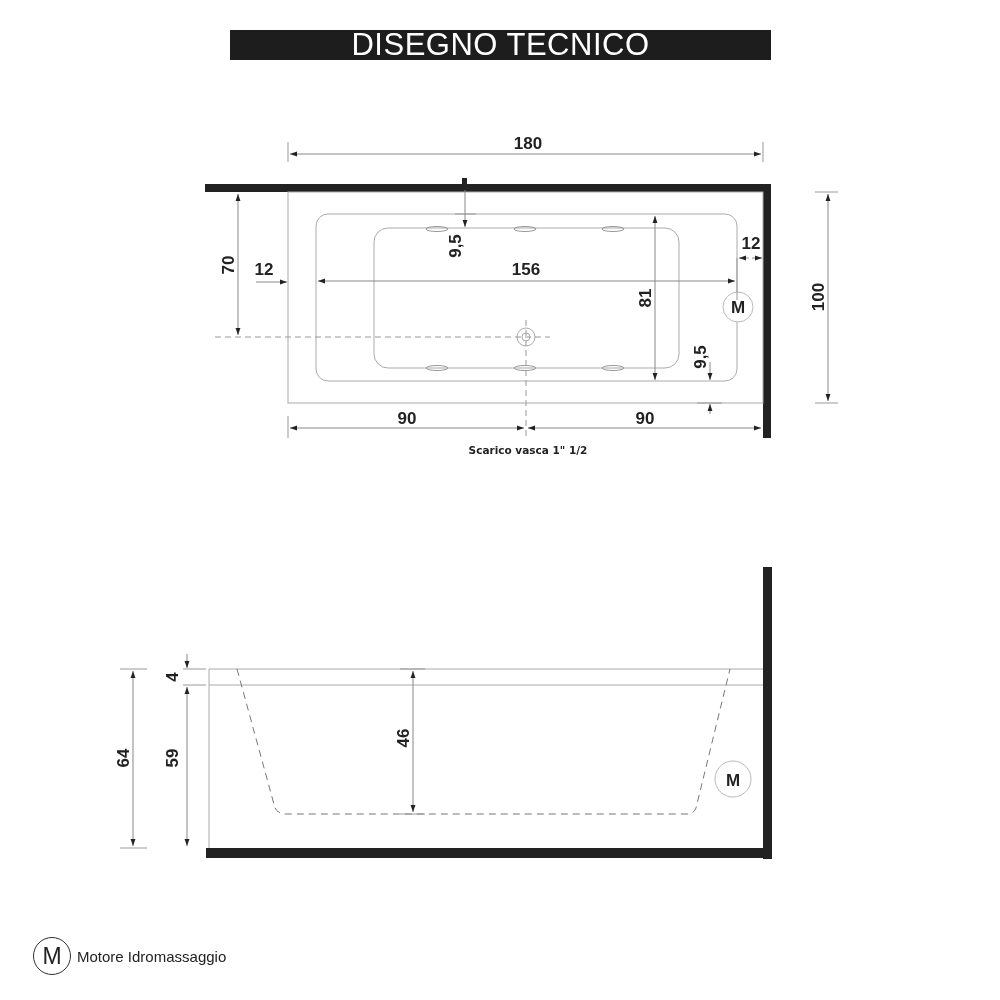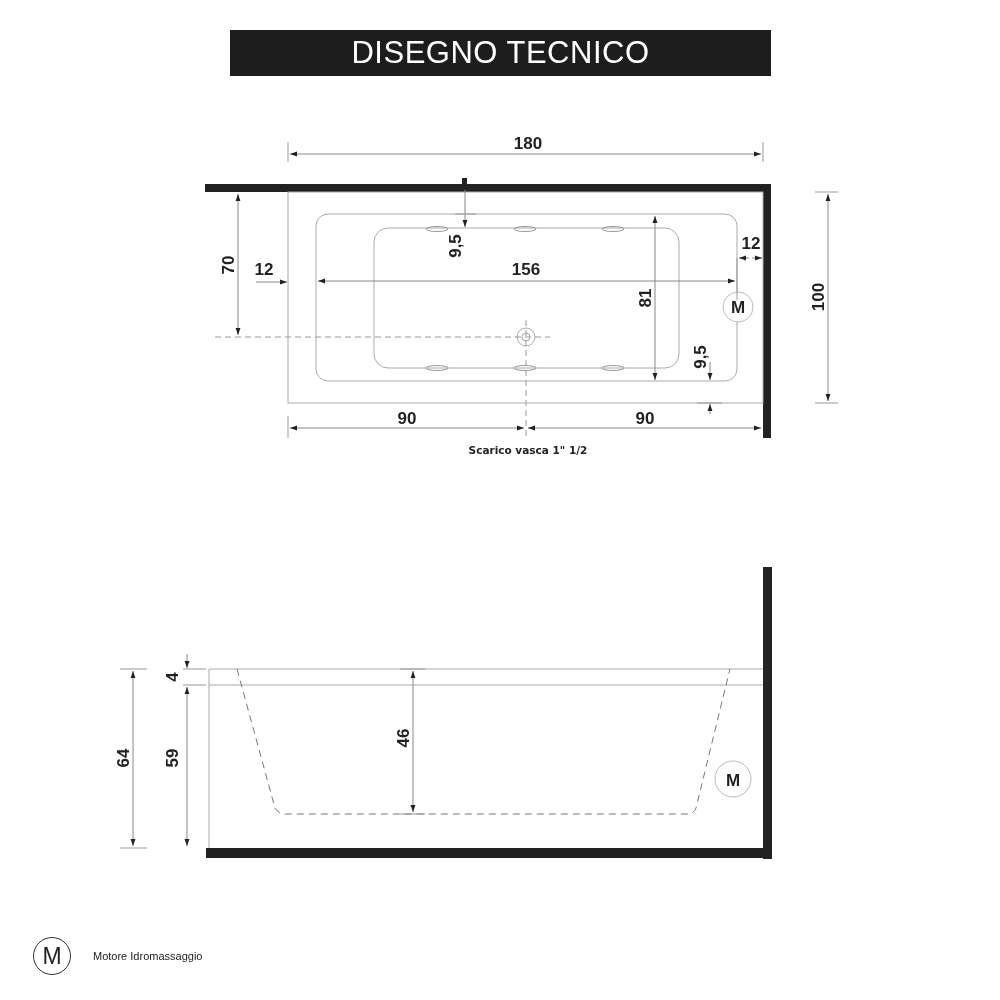--- a/index.html
+++ b/index.html
@@ -1,27 +1,27 @@
 <!DOCTYPE html>
 <html><head>
   <meta charset="utf-8">
   <style>
     html, body { margin: 0; padding: 0; background: #ffffff; }
     body { width: 1000px; height: 1000px; position: relative; overflow: hidden;
            font-family: "Liberation Sans", sans-serif; }
-    .title-bar { position: absolute; left: 230px; top: 30px; width: 541px; height: 46px;
+    .title-bar { position: absolute; left: 230px; top: 30px; width: 541px; height: 30px;
                  background: #1d1d1d; color: #ffffff; display: flex; align-items: center;
                  justify-content: center; font-size: 31px; letter-spacing: 0.5px; }
     svg { position: absolute; left: 0; top: 0; }
     .dim { font-family: "Liberation Sans", sans-serif; font-weight: bold; font-size: 17px; fill: #222; }
     .note { font-family: "DejaVu Sans", sans-serif; font-weight: bold; font-size: 10.5px; fill: #222; }
     .legend { position: absolute; left: 33px; top: 937px; display: flex; align-items: center; gap: 6px; }
     .legend-circle { width: 36px; height: 36px; border: 1.3px solid #333; border-radius: 50%;
                      display: flex; align-items: center; justify-content: center; font-size: 23px; color: #222; }
-    .legend-text { font-size: 11px; color: #222; margin-left: 16px; }
+    .legend-text { font-size: 15px; color: #222; }
   </style>
 </head>
 <body>
 
 <div class="title-bar">
   <span>DISEGNO TECNICO</span>
 </div>
 
 <svg width="1000" height="1000" viewBox="0 0 1000 1000">
   <defs>

